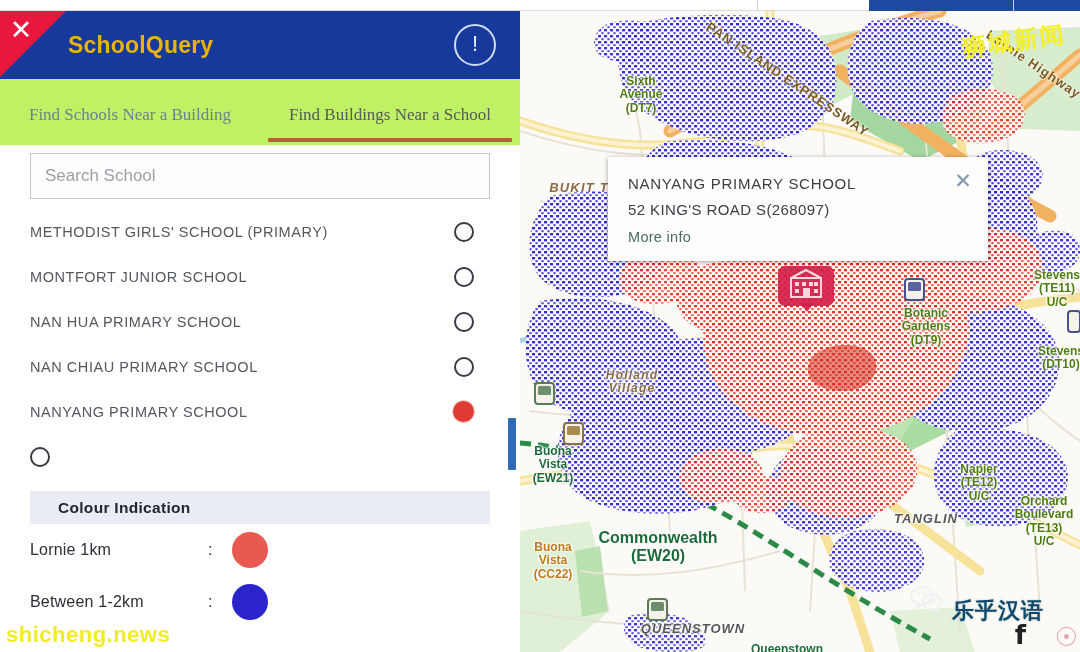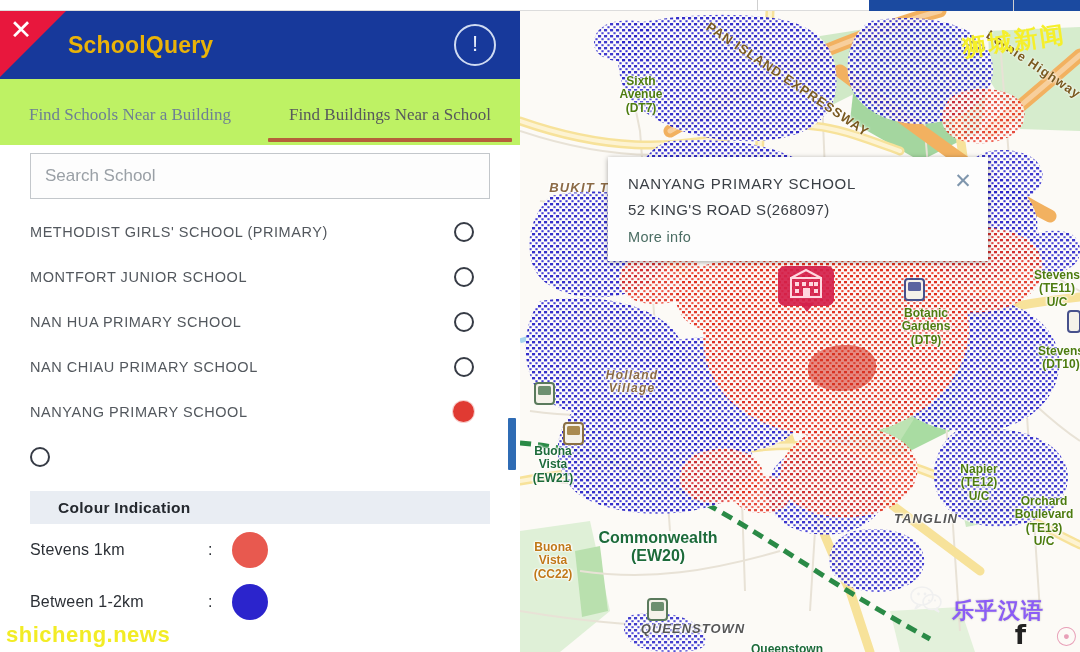--- a/index.html
+++ b/index.html
@@ -349,21 +349,21 @@
     align-items: center;
     gap: 8px;
     z-index: 70;
   }
   .wm-bottomright .wechat {
     width: 34px; height: 28px;
     position: relative;
   }
   .wm-bottomright .wm-text {
     font-size: 22px;
-    color: #8b5cf6;
+    color: #0c4a6e;
     font-weight: bold;
     letter-spacing: 1px;
     text-shadow: 0 0 2px rgba(0,0,0,0.25);
     font-family: Liberation Serif, serif;
     margin-top: 24px;
   }
   .fb-glyph {
     position: absolute;
     right: 54px; bottom: 2px;
     font-size: 26px; color: #222;
@@ -641,21 +641,21 @@
         <span class="radio selected"></span>
       </div>
       <div class="school-row">
         <span class="radio"></span>
       </div>
     </div>
 
     <div class="legend-header">Colour Indication</div>
 
     <div class="legend-row">
-      <span class="legend-label">Stevens 1km</span>
+      <span class="legend-label">Lornie 1km</span>
       <span class="legend-colon">:</span>
       <span class="legend-dot" style="background:#e8594f"></span>
     </div>
     <div class="legend-row">
       <span class="legend-label">Between 1-2km</span>
       <span class="legend-colon">:</span>
       <span class="legend-dot" style="background:#2b24cc"></span>
     </div>
 
     <div class="panel-scroll-track">

